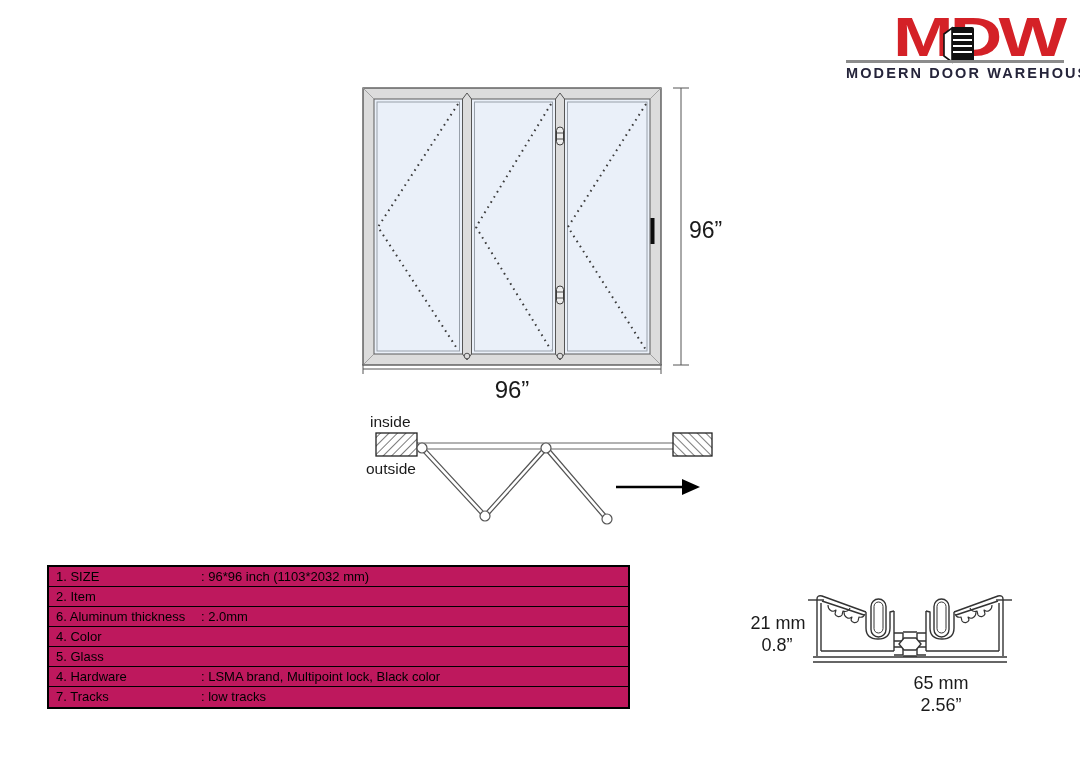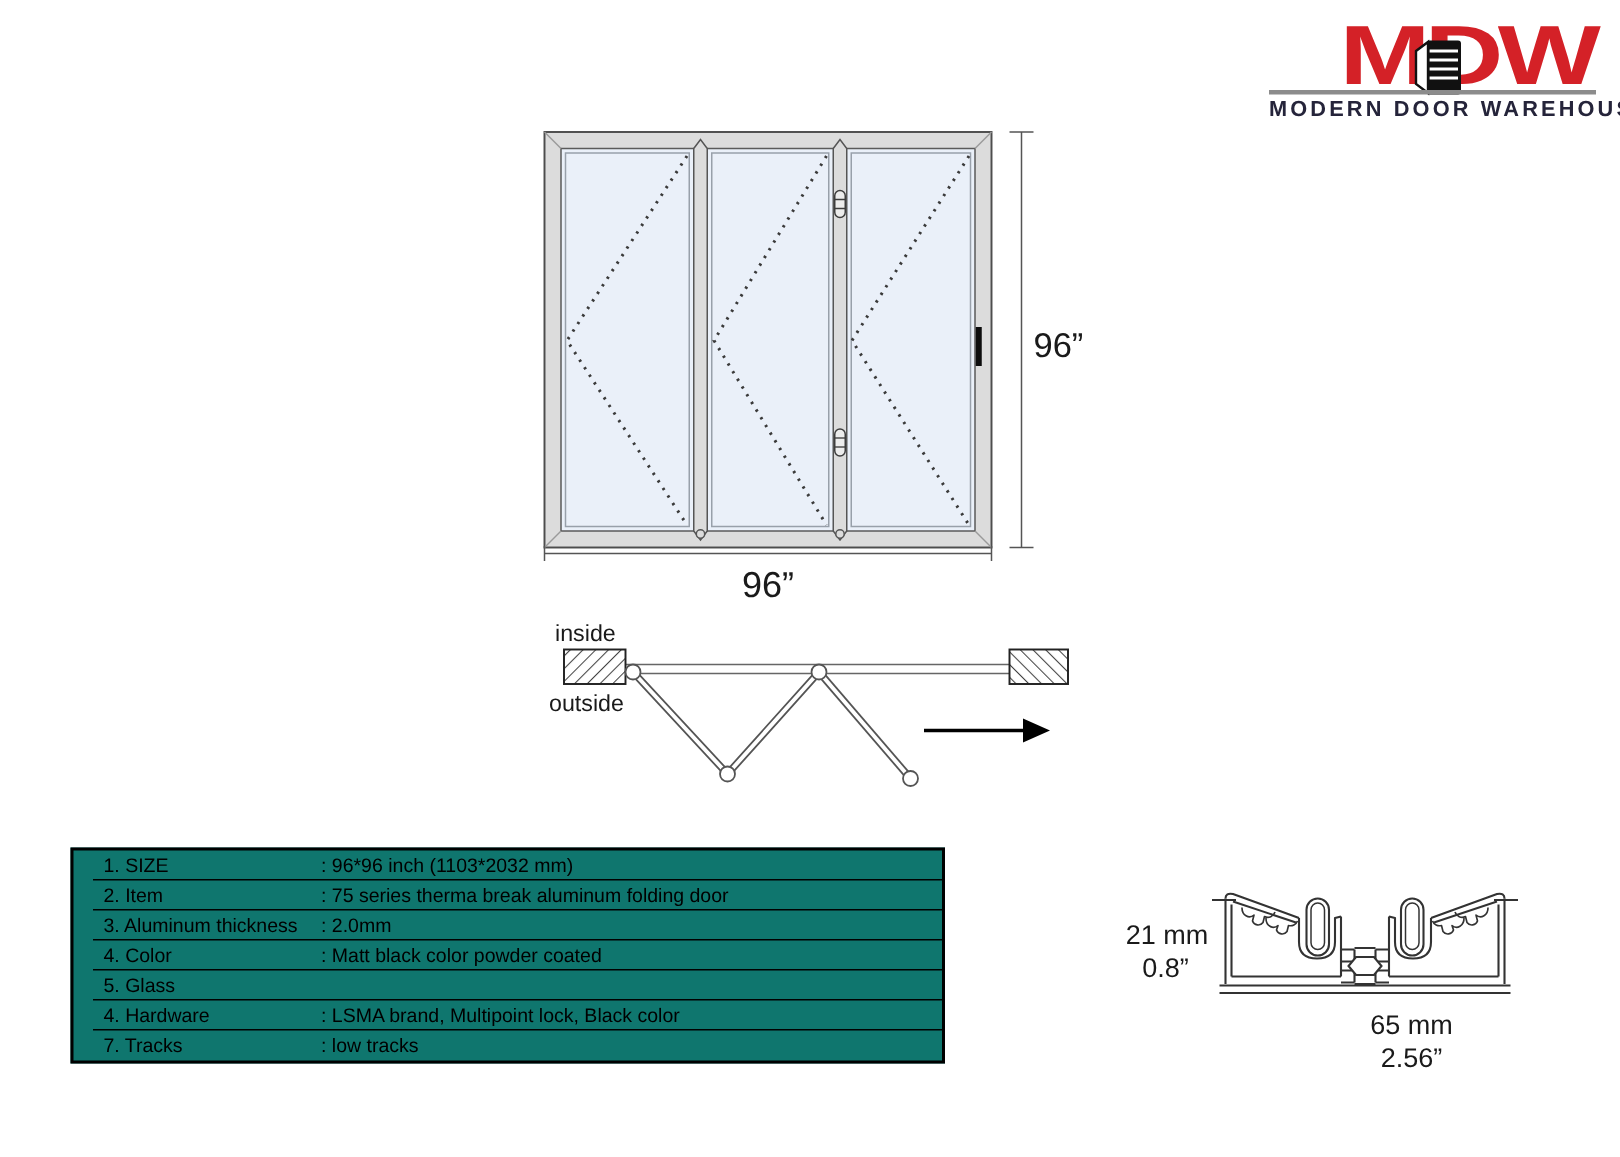--- a/index.html
+++ b/index.html
@@ -19,21 +19,21 @@
     font-size:14.5px; letter-spacing:2.1px; white-space:nowrap;
   }
 
   
   .abs-svg { position:absolute; }
   svg text { font-family:"Liberation Sans", sans-serif; fill:#1a1a1a; }
 
   
   .spec-table {
     position:absolute; left:47px; top:565px; width:583px;
-    border:2px solid #000; background:#0f766e;padding-left:13px;
+    border:2px solid #000; background:#be185d;
   }
   .spec-row { display:grid; grid-template-columns:150px 1fr; border-bottom:1px solid #000; height:20px; }
   .spec-row:last-child { border-bottom:none; }
   .spec-label, .spec-value {
     font-size:13px; line-height:19px; color:#000; white-space:nowrap; overflow:visible;
   }
   .spec-label { padding-left:7px; }
   .spec-value { padding-left:2px; }
 </style>
 </head>
@@ -163,29 +163,27 @@
     </g>
   </svg>
 
   <div class="spec-table">
     <div class="spec-row">
       <div class="spec-label">1. SIZE</div>
       <div class="spec-value">: 96*96 inch (1103*2032 mm)</div>
     </div>
     <div class="spec-row">
       <div class="spec-label">2. Item</div>
-      <div class="spec-value">: 75 series therma break aluminum folding door</div>
-    </div>
-    <div class="spec-row">
-      <div class="spec-label">3. Aluminum thickness</div>
+    </div>
+    <div class="spec-row">
+      <div class="spec-label">6. Aluminum thickness</div>
       <div class="spec-value">: 2.0mm</div>
     </div>
     <div class="spec-row">
       <div class="spec-label">4. Color</div>
-      <div class="spec-value">: Matt black color powder coated</div>
     </div>
     <div class="spec-row">
       <div class="spec-label">5. Glass</div>
     </div>
     <div class="spec-row">
       <div class="spec-label">4. Hardware</div>
       <div class="spec-value">: LSMA brand, Multipoint lock, Black color</div>
     </div>
     <div class="spec-row">
       <div class="spec-label">7. Tracks</div>

